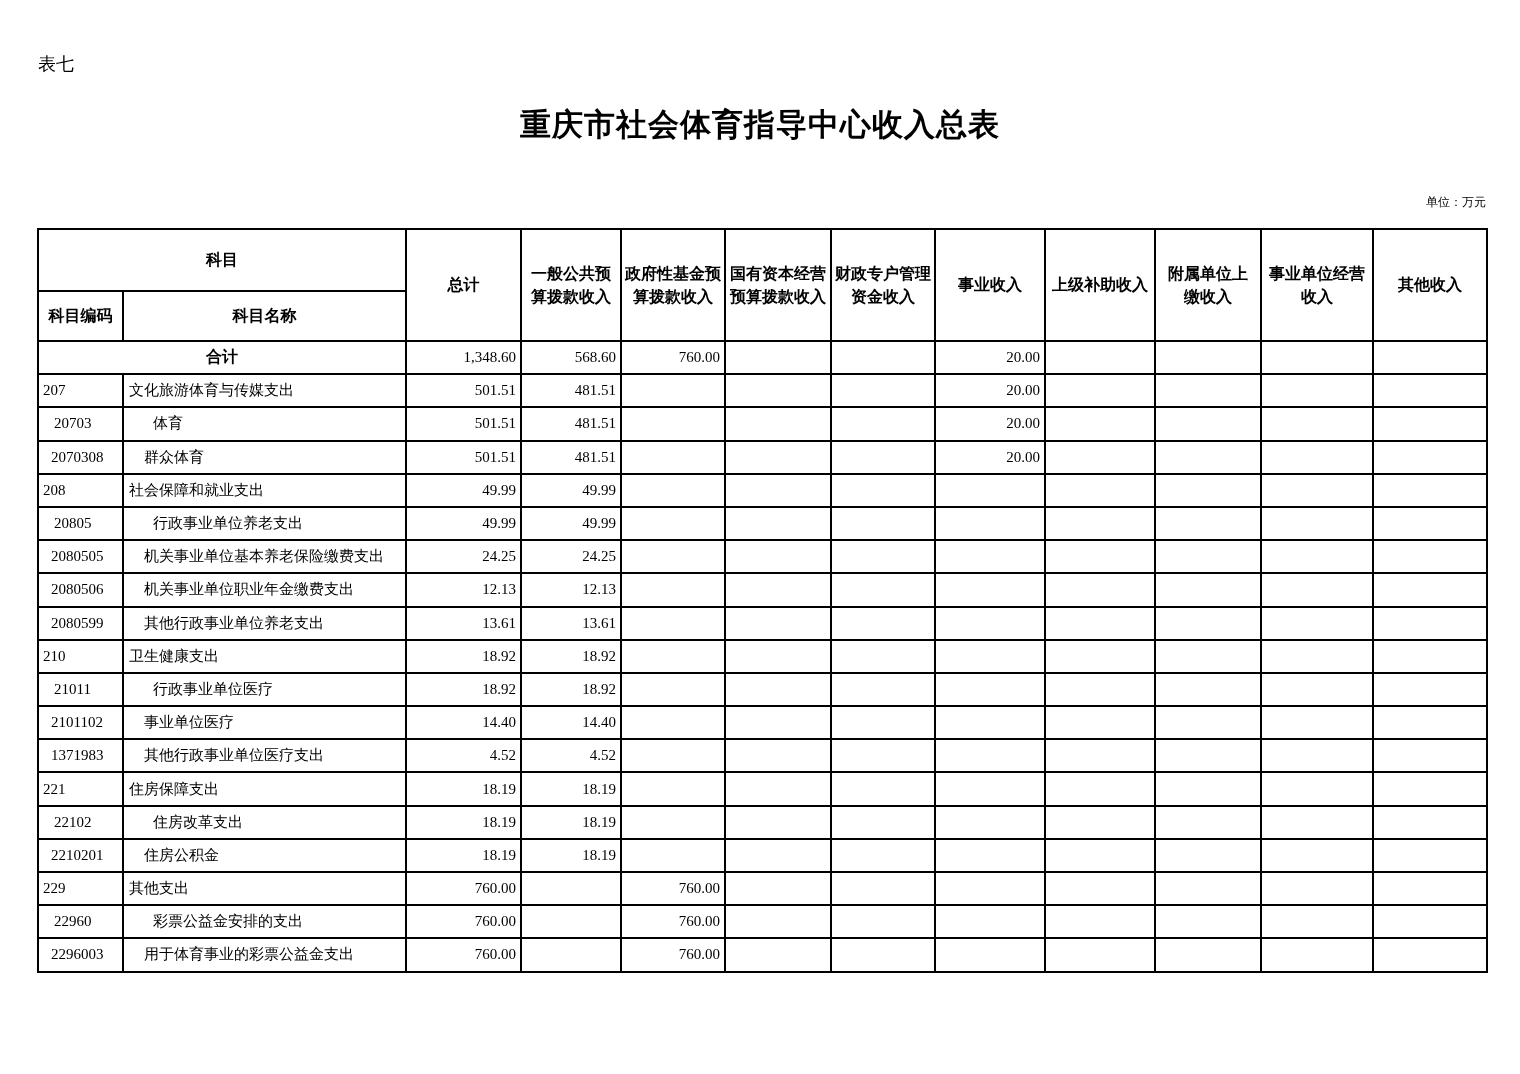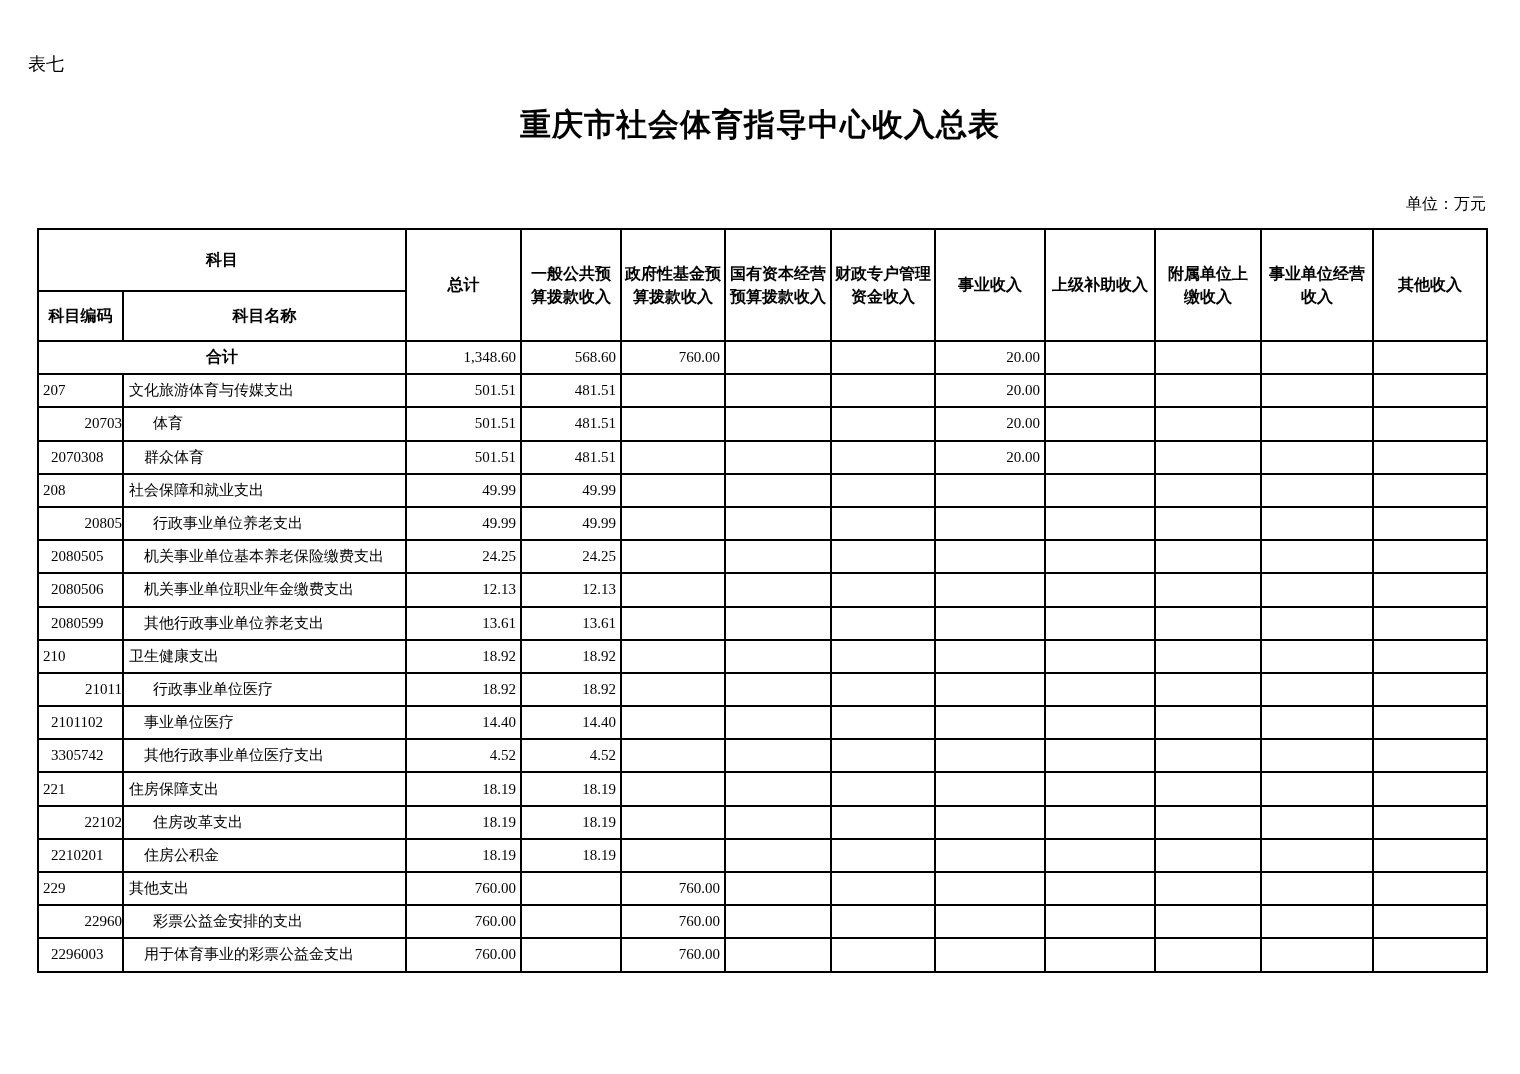--- a/index.html
+++ b/index.html
@@ -3,53 +3,53 @@
 <meta charset="utf-8">
 <style>
   html,body{margin:0;padding:0;}
   body{
     width:1520px;height:1074px;position:relative;
     background:#ffffff;color:#000000;
     font-family:"Liberation Serif",serif;
     overflow:hidden;
   }
   .sheet-label{
-    position:absolute;left:28px;top:52px;
+    position:absolute;left:38px;top:52px;
     font-size:18px;
   }
   .page-title{
     position:absolute;left:0;top:104px;width:100%;
     text-align:center;font-size:31px;font-weight:bold;
     letter-spacing:1px;
     font-family:"Liberation Serif",serif;
   }
   .unit-note{
     position:absolute;left:37px;top:194px;width:1449px;
-    text-align:right;font-size:16px;
+    text-align:right;font-size:12px;
   }
   table.budget{
     position:absolute;left:37px;top:228px;
     width:1449px;border-collapse:collapse;table-layout:fixed;
   }
   .budget th,.budget td{
     border:2px solid #000000;
     padding:0;overflow:hidden;
     vertical-align:middle;
   }
   .budget thead th{
     font-family:"Liberation Sans",sans-serif;
     font-weight:bold;font-size:16px;text-align:center;
     white-space:pre-line;line-height:1.45;
   }
   tr.hrow1{height:62px;}
   tr.hrow2{height:50px;}
   .budget tbody tr{height:33.2px;}
   td.code{font-size:15px;text-align:left;}
   td.code.lv1{padding-left:4px;}
-  td.code.lv2{padding-left:15px;text-align:right;}
+  td.code.lv2{padding-left:15px;}
   td.code.lv3{padding-left:12px;}
   td.name{font-size:15px;text-align:left;margin-left:28px;}
   td.name.lv1{padding-left:5px;}
   td.name.lv2{padding-left:29px;}
   td.name.lv3{padding-left:20px;}
   td.num{font-size:15px;text-align:right;padding-right:4px;}
   td.total-cell{
     text-align:center;font-size:16px;font-weight:bold;
     font-family:Liberation Mono, monospace;
   }
@@ -264,21 +264,21 @@
         <td class="num"></td>
         <td class="num"></td>
         <td class="num"></td>
         <td class="num"></td>
         <td class="num"></td>
         <td class="num"></td>
         <td class="num"></td>
         <td class="num"></td>
       </tr>
       <tr>
-    <td class="code lv3">3305742</td>
+    <td class="code lv3">1371983</td>
     <td class="name lv3">其他行政事业单位医疗支出</td>
   <td class="num">4.52</td>
         <td class="num">4.52</td>
         <td class="num"></td>
         <td class="num"></td>
         <td class="num"></td>
         <td class="num"></td>
         <td class="num"></td>
         <td class="num"></td>
         <td class="num"></td>

